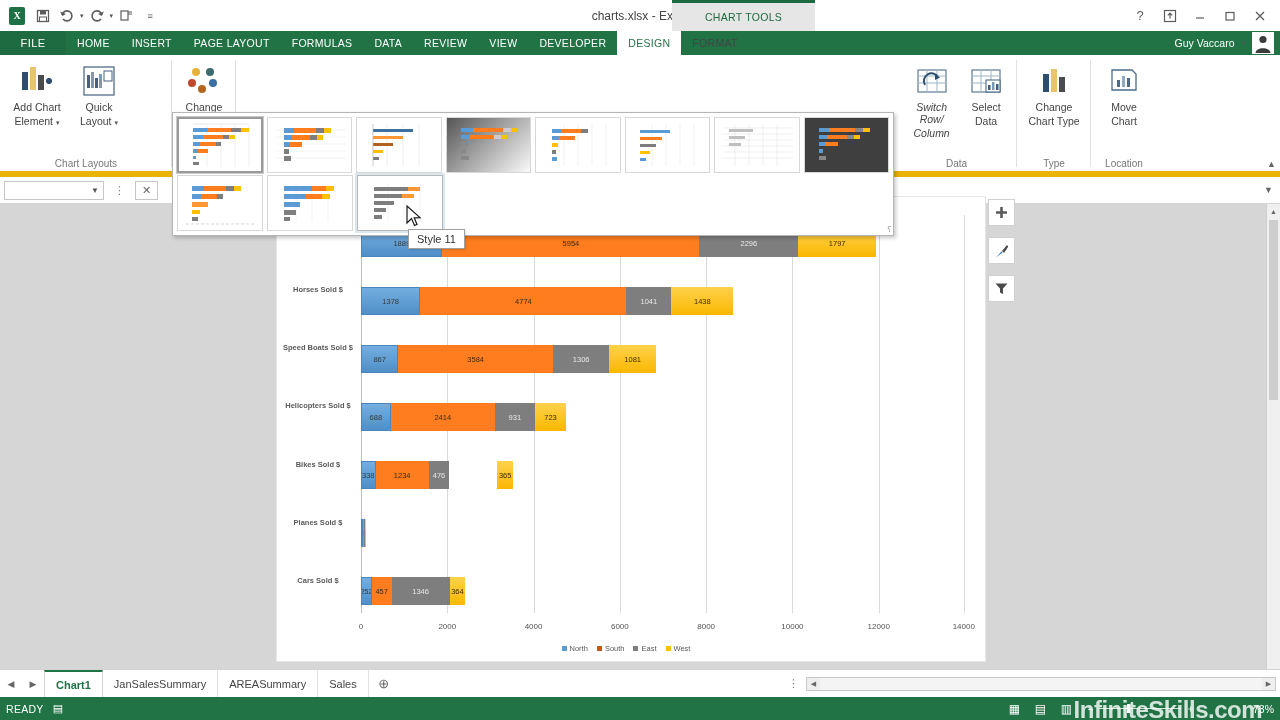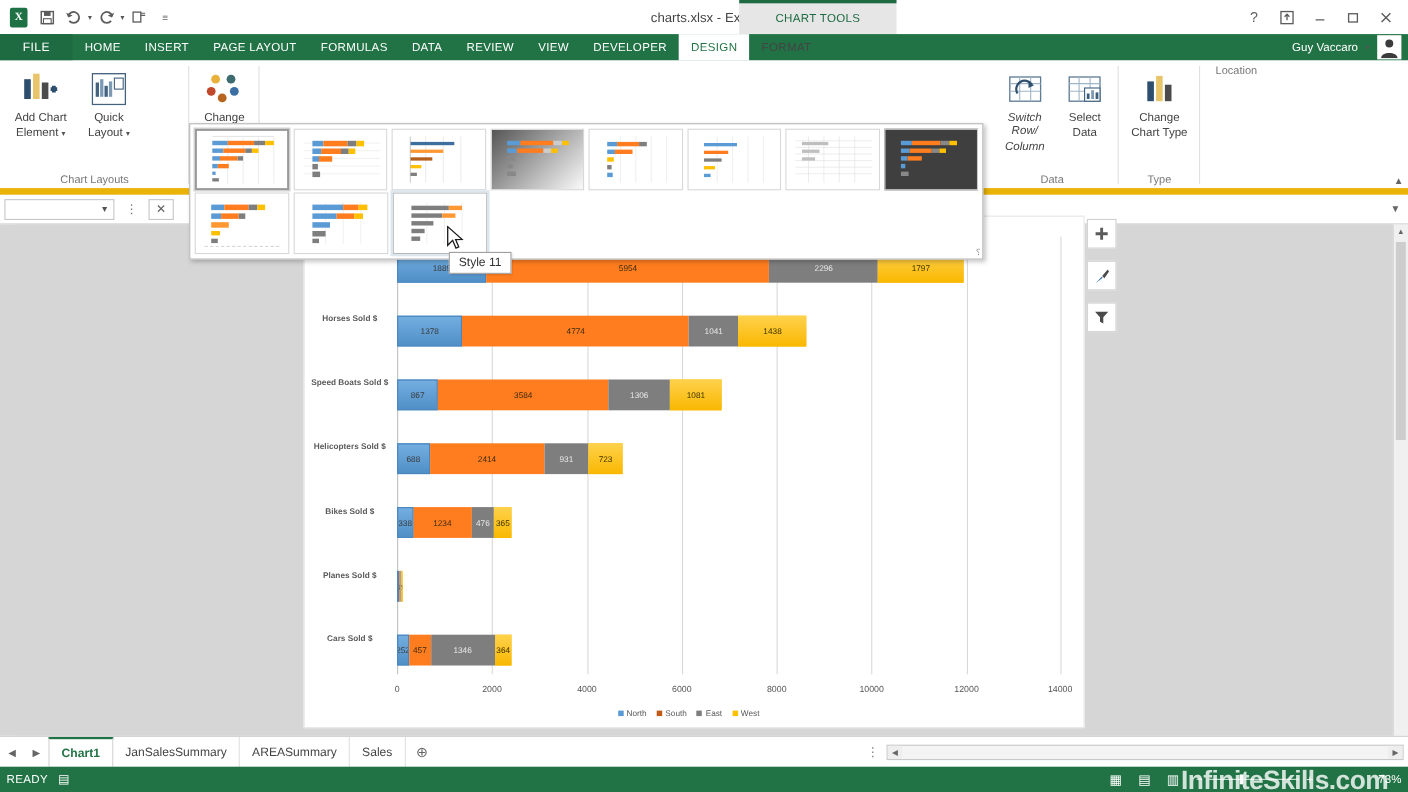--- a/index.html
+++ b/index.html
@@ -430,20 +430,34 @@
         </div>
         <div class="lbl">Change</div>
         <div class="lbl">Chart Type</div>
       </div>
     </div>
     <div class="glabel">Type</div>
     <div class="sep"></div>
   </div>
 
   <div class="rgroup" style="width:66px;">
+    <div class="gitems">
+      <div class="bigbtn">
+        <div class="ic">
+          <svg width="30" height="28" viewBox="0 0 30 28">
+            <path d="M3 3 h20 l4 4 v16 h-24 z" fill="none" stroke="#4c6b88" stroke-width="1.3"></path>
+            <rect x="8" y="13" width="3" height="7" fill="#4c6b88"></rect>
+            <rect x="13" y="9" width="3" height="11" fill="#8fa9c0"></rect>
+            <rect x="18" y="11" width="3" height="9" fill="#4c6b88"></rect>
+          </svg>
+        </div>
+        <div class="lbl">Move</div>
+        <div class="lbl">Chart</div>
+      </div>
+    </div>
     <div class="glabel">Location</div>
   </div>
 
   <div class="ribbon-collapse">▲</div>
 
   <div id="styles-gallery">
     <div class="gal-row">
       <div class="thumb sel">
         <svg width="84" height="54" viewBox="0 0 84 54">
             <rect width="84" height="54" fill="#fff"></rect>
@@ -759,21 +773,21 @@
           <div class="barrow" style="top:246px; height:28px;">
             <div class="seg north" style="width:2.41%;align-items:center;">
                 <span>338</span>
               </div>
             <div class="seg south" style="width:8.81%;">
                 <span>1234</span>
               </div>
             <div class="seg east" style="width:3.40%;">
                 <span>476</span>
               </div>
-            <div class="seg west" style="width:2.61%;">
+            <div class="seg west" style="width:2.61%;margin-left:48px;">
                 <span>365</span>
               </div>
           </div>
 
           <div class="barrow" style="top:304px; height:28px;">
             <div class="seg north" style="width:0.17%;">
                 <span>24</span>
               </div>
             <div class="seg south" style="width:0.22%;">
                 <span>31</span>

